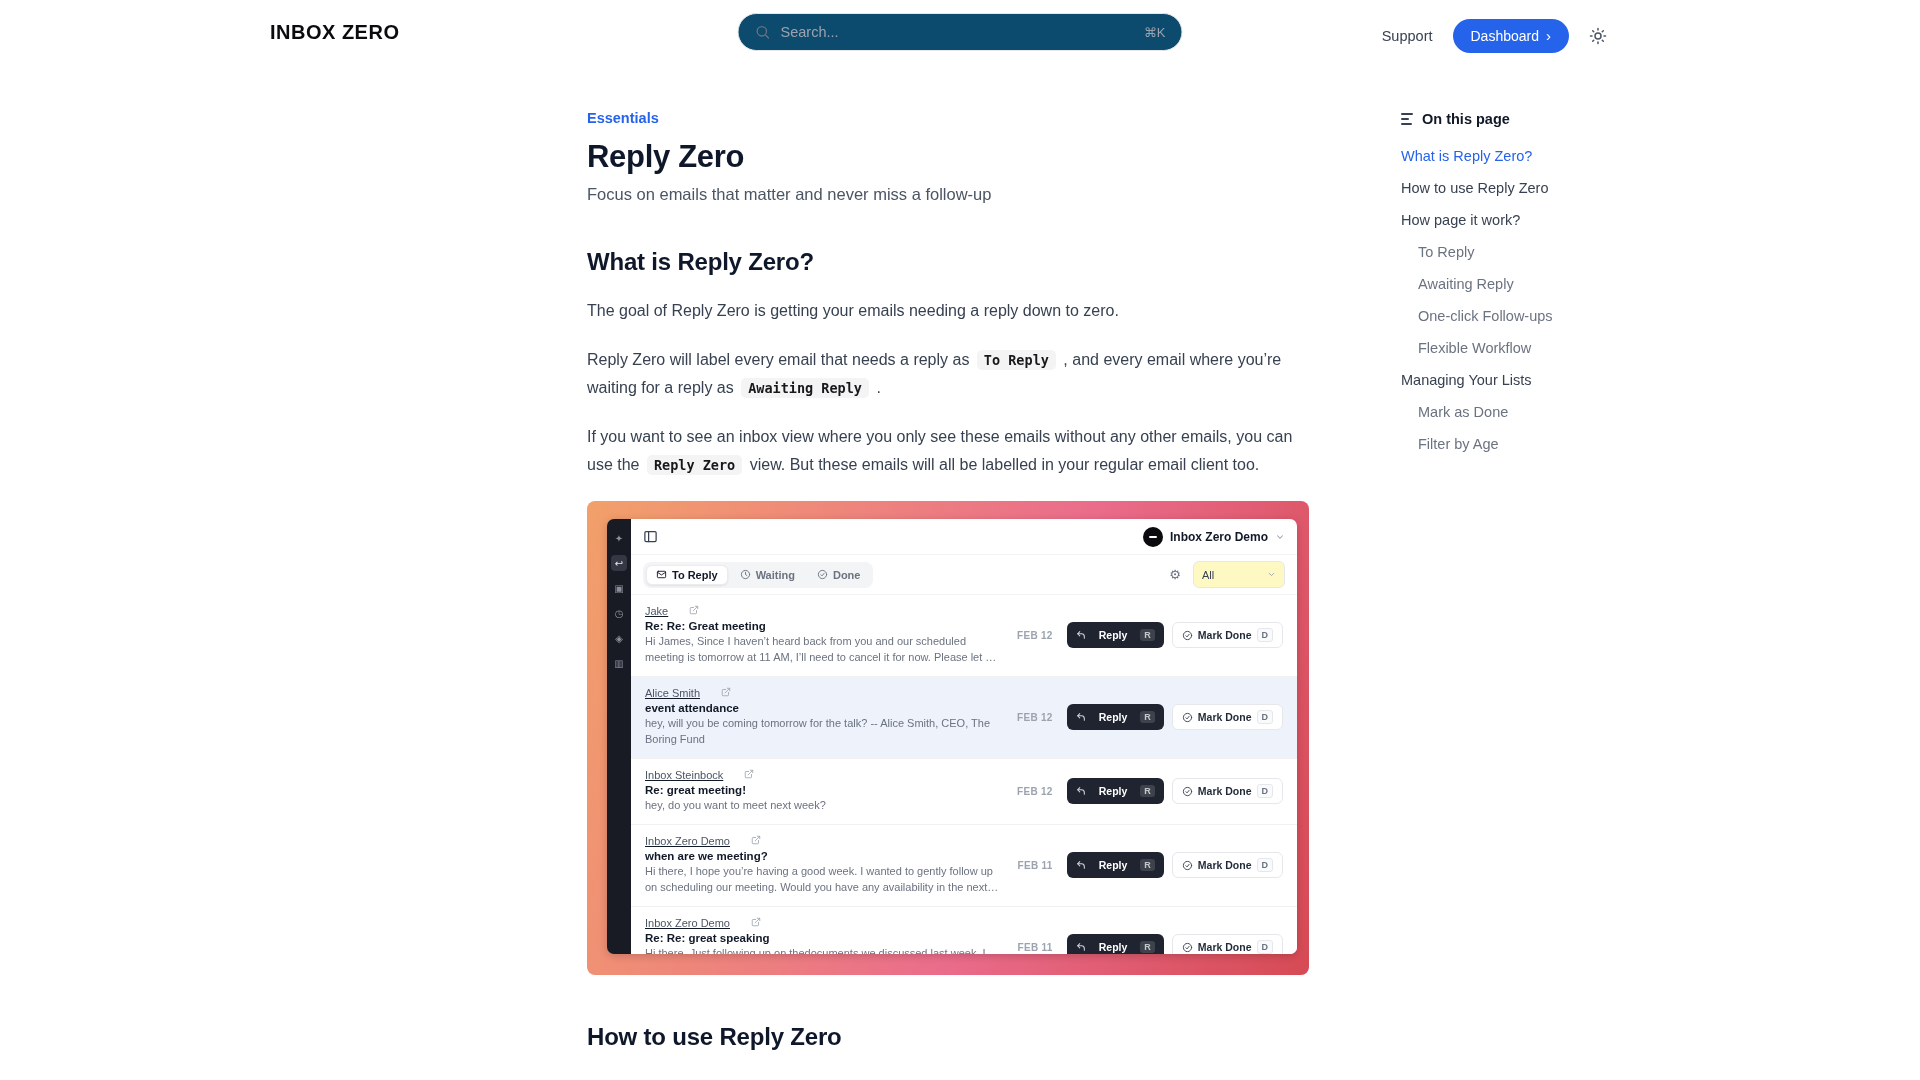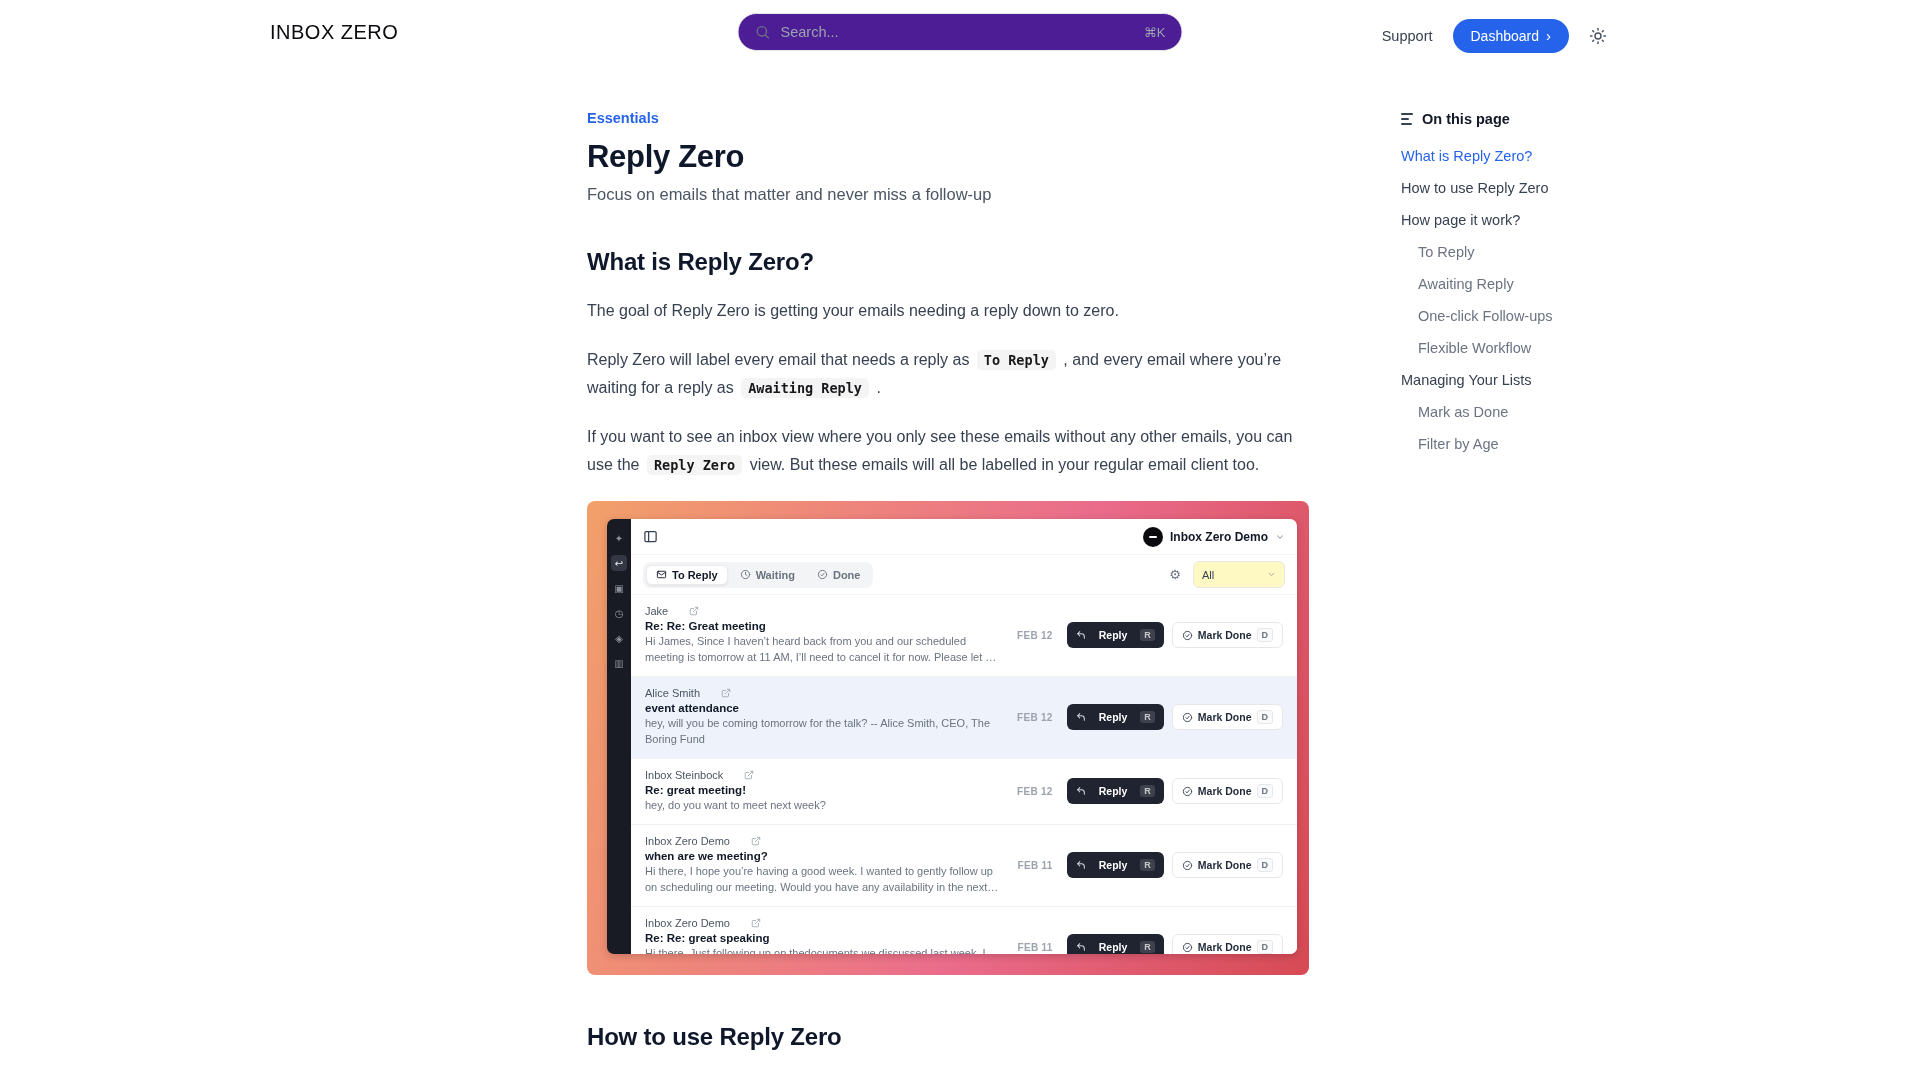--- a/index.html
+++ b/index.html
@@ -3,23 +3,23 @@
 <meta charset="utf-8">
 <style>
   * { margin:0; padding:0; box-sizing:border-box; }
   html,body { background:#ffffff; width:1920px; font-family:"Liberation Sans","DejaVu Sans",sans-serif; color:#111827; }
   body { min-height:1080px; overflow-x:hidden; position:relative; }
   svg { display:block; }
 
   
   header { position:relative; height:64px; background:#fff; }
   .logo { position:absolute; left:270px; top:50%; transform:translateY(-50%);
-          font-size:20px; font-weight:400; letter-spacing:.5px; color:#0b0b0f; cursor:pointer; }
+          font-size:20px; font-weight:700; letter-spacing:.5px; color:#0b0b0f; cursor:pointer; }
   .searchbar { position:absolute; left:50%; top:13px; transform:translateX(-50%);
-          width:445px; height:38px; border:1px solid #e5e7eb; border-radius:19px; background:#4c1d95;
+          width:445px; height:38px; border:1px solid #e5e7eb; border-radius:19px; background:#0c4a6e;
           display:flex; align-items:center; padding:0 16px; gap:10px; cursor:text; }
   .searchbar .ph { color:#9ca3af; font-size:14.5px; flex:1; }
   .searchbar .kbd { color:#9ca3af; font-size:13px; }
   .search-ic { color:#6b7280; }
   .header-right { position:absolute; right:313px; top:4px; height:64px; display:flex; align-items:center; gap:20px; }
   .support { font-size:14.5px; color:#374151; cursor:pointer; }
   .dash-btn { display:flex; align-items:center; gap:7px; background:var(--accent-blue,#2563eb); color:#fff;
           border:none; border-radius:17px; height:34px; padding:0 18px; font-size:14px; font-weight:500;
           font-family:inherit; cursor:pointer; }
   .dash-btn .arrow { font-size:15px; line-height:1; margin-top:-1px; }
@@ -69,21 +69,21 @@
   .tab-icon { display:flex; }
   .tabrow-right { display:flex; align-items:center; gap:12px; }
   .gear { color:#6b7280; font-size:13px; cursor:pointer; font-family:"DejaVu Sans",sans-serif; }
   .select-all { width:92px; height:27px; border:1px solid #e5e7eb; border-radius:6px; display:flex; align-items:center;
           justify-content:space-between; padding:0 8px; font-size:11px; color:#374151; cursor:pointer; background:#fef9c3; }
 
   .email-list { flex:1; overflow:hidden; }
   .email-row { display:flex; align-items:center; padding:10px 14px; border-bottom:1px solid #f1f1f2; background:#fff; cursor:pointer; }
   .email-row.highlight { background:var(--highlight-row-bg,#eef2fb); }
   .email-main { flex:1; min-width:0; margin-right:12px; }
-  .sender-line { display:flex; align-items:center; gap:21px; }
+  .sender-line { display:flex; align-items:flex-start; gap:21px;text-decoration:underline; }
   .sender { font-size:11px; color:#4b5563; }
   .ext-ic { color:#9ca3af; cursor:pointer; display:flex; }
   .subject { font-size:11.5px; font-weight:700; color:#111827; margin-top:3px; }
   .snippet { font-size:11px; color:#6b7280; line-height:1.45; margin-top:2px;
           display:-webkit-box; -webkit-line-clamp:2; -webkit-box-orient:vertical; overflow:hidden; }
   .email-actions { display:flex; align-items:center; gap:8px; flex:0 0 auto; }
   .email-date { font-size:10px; font-weight:600; color:#9ca3af; letter-spacing:.3px; margin-right:6px; }
   .btn-reply { display:flex; align-items:center; gap:13px; background:var(--reply-button-bg,#1f2430); color:#fff;
           border:none; border-radius:6px; height:26px; padding:0 9px; font-size:10.5px; font-weight:600;
           font-family:inherit; cursor:pointer; }

